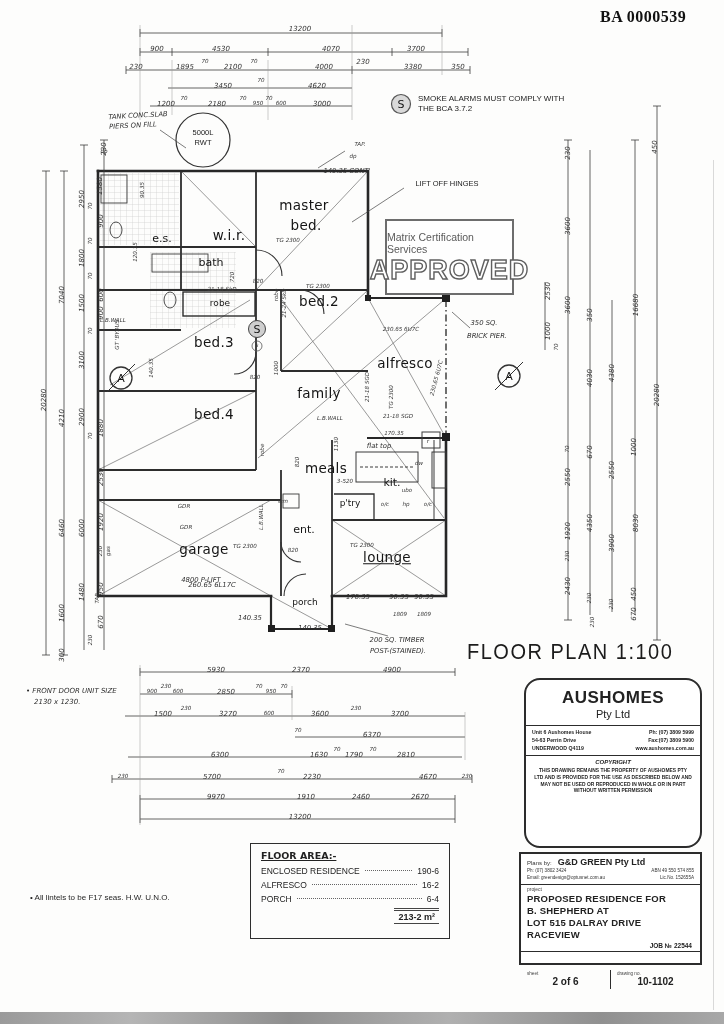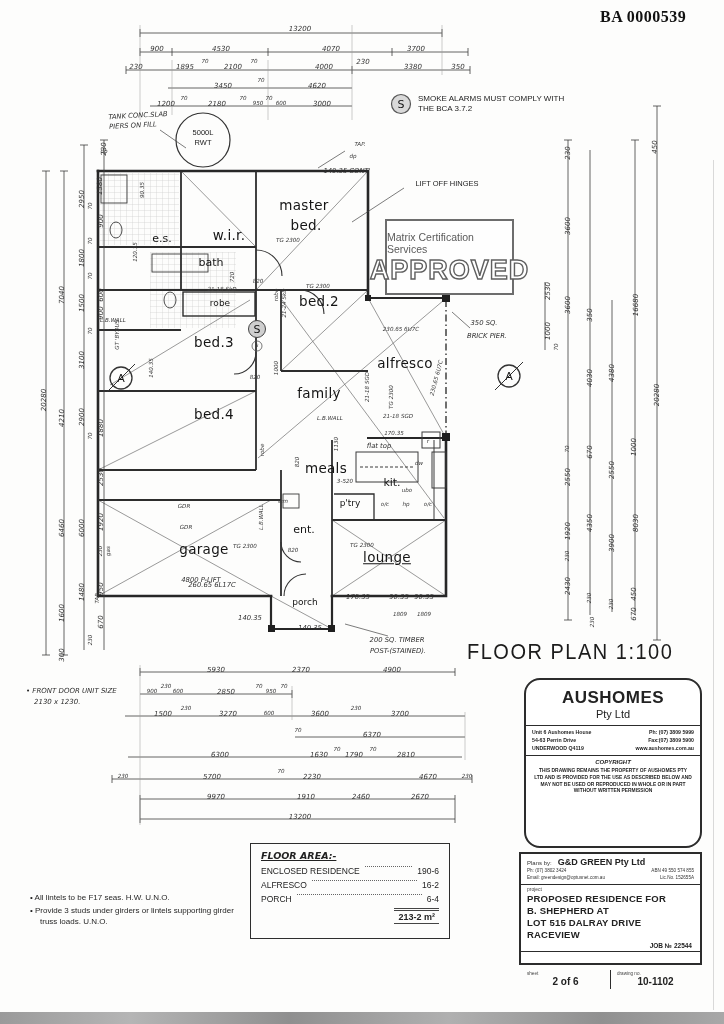--- a/index.html
+++ b/index.html
@@ -19,23 +19,23 @@
   .smoke{position:absolute;left:418px;top:94px;font-size:8px;line-height:1.25;color:#222;}
   .plan-title{position:absolute;left:467px;top:640px;font-size:20px;letter-spacing:1.5px;color:#1c1c1c;
       font-family:"Liberation Sans",sans-serif;transform:scaleY(1.08);}
   .stamp{position:absolute;left:385px;top:219px;width:125px;height:72px;border:2px solid #6d6d6d;
       display:flex;flex-direction:column;align-items:center;justify-content:center;background:rgba(255,255,255,.6);}
   .stamp .l1{font-size:10.5px;color:#5a5a5a;}
   .stamp .l2{font-size:27px;font-weight:bold;letter-spacing:1px;color:#fff;
       -webkit-text-stroke:1.4px #5f5f5f;line-height:1;margin-top:2px;}
   .fa-box{position:absolute;left:250px;top:843px;width:200px;height:96px;border:1.6px solid #2e2e2e;
       padding:6px 10px;box-sizing:border-box;font-size:8.5px;}
-  .fa-head{font-style:italic;font-weight:bold;font-size:9.5px;text-decoration:underline;margin-bottom:5px;
+  .fa-head{font-weight:bold;font-size:9.5px;text-decoration:underline;margin-bottom:5px;
       font-family:"DejaVu Sans",sans-serif;}
-  .fa-row{display:flex;align-items:flex-start;margin-bottom:4px;}
+  .fa-row{display:flex;align-items:center;margin-bottom:4px;}
   .fa-row .lead{flex:1;border-bottom:1px dotted #666;margin:0 5px 2px 5px;}
   .fa-total{display:flex;justify-content:flex-end;}
   .fa-total span{border-top:3px double #444;border-bottom:1px solid #444;padding:1px 4px;font-weight:bold;font-size:9px;}
   .tb1{position:absolute;left:524px;top:678px;width:178px;height:170px;border:2px solid #2c2c2c;
       border-radius:16px;box-sizing:border-box;overflow:hidden;background:#fff;}
   .tb1 .nm{text-align:center;font-size:17px;font-weight:800;letter-spacing:.5px;margin-top:8px;}
   .tb1 .sub{text-align:center;font-size:11px;margin-bottom:5px;}
   .tb1 .addr{display:flex;justify-content:space-between;border-top:1.5px solid #2c2c2c;
       padding:3px 6px;font-size:5.2px;font-weight:bold;line-height:1.5;color:#1d1d1d;}
   .tb1 .cr{border-top:1.5px solid #2c2c2c;padding:3px 8px 4px;text-align:center;}
@@ -495,21 +495,20 @@
       </div>
       <div class="cell">
         <div class="cl">drawing no.</div>
         <div class="cv">10-1102</div>
       </div>
     </div>
   </div>
 
   <div class="notes">
     <div>•  All lintels to be F17 seas. H.W. U.N.O.</div>
-    <div>•  Provide 3 studs under girders or lintels supporting girder truss loads. U.N.O.</div>
   </div>
 
   <div class="fdnote">
     <div>• FRONT DOOR UNIT SIZE</div>
     <div style="padding-left:8px">2130 x 1230.</div>
   </div>
 
   <div class="scanedge"></div>
   <div class="scanbar"></div>
 </div>

